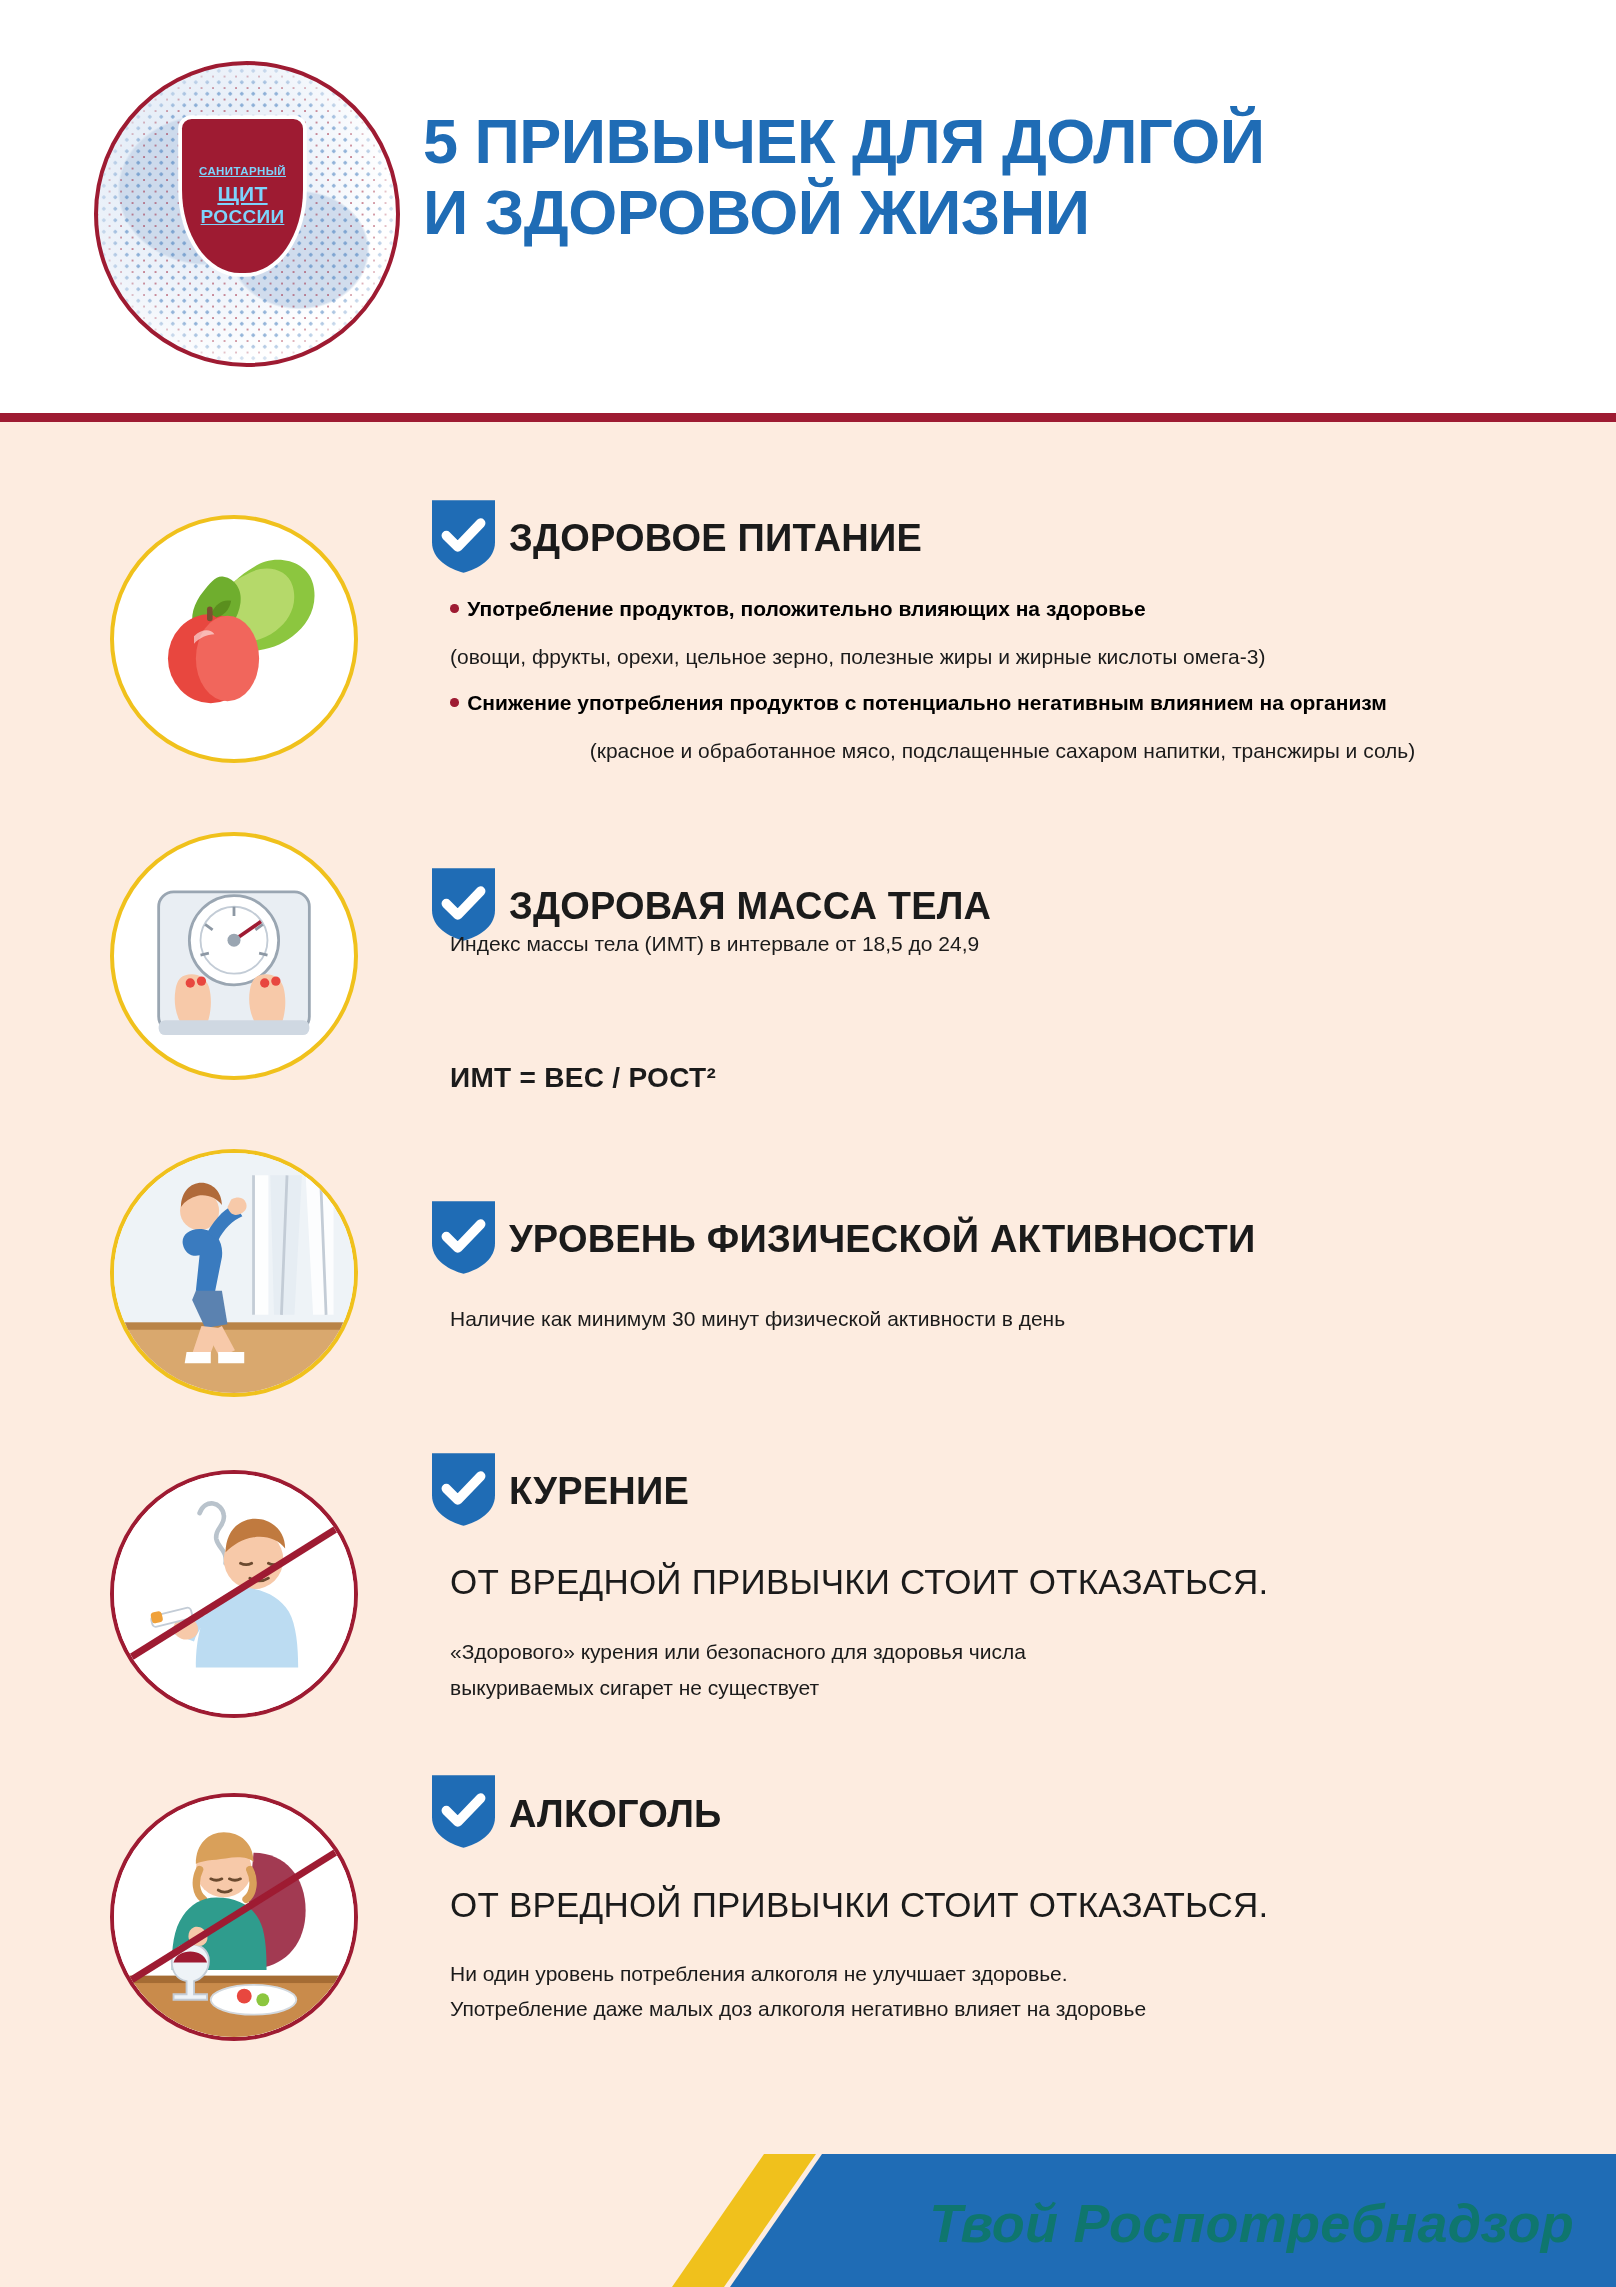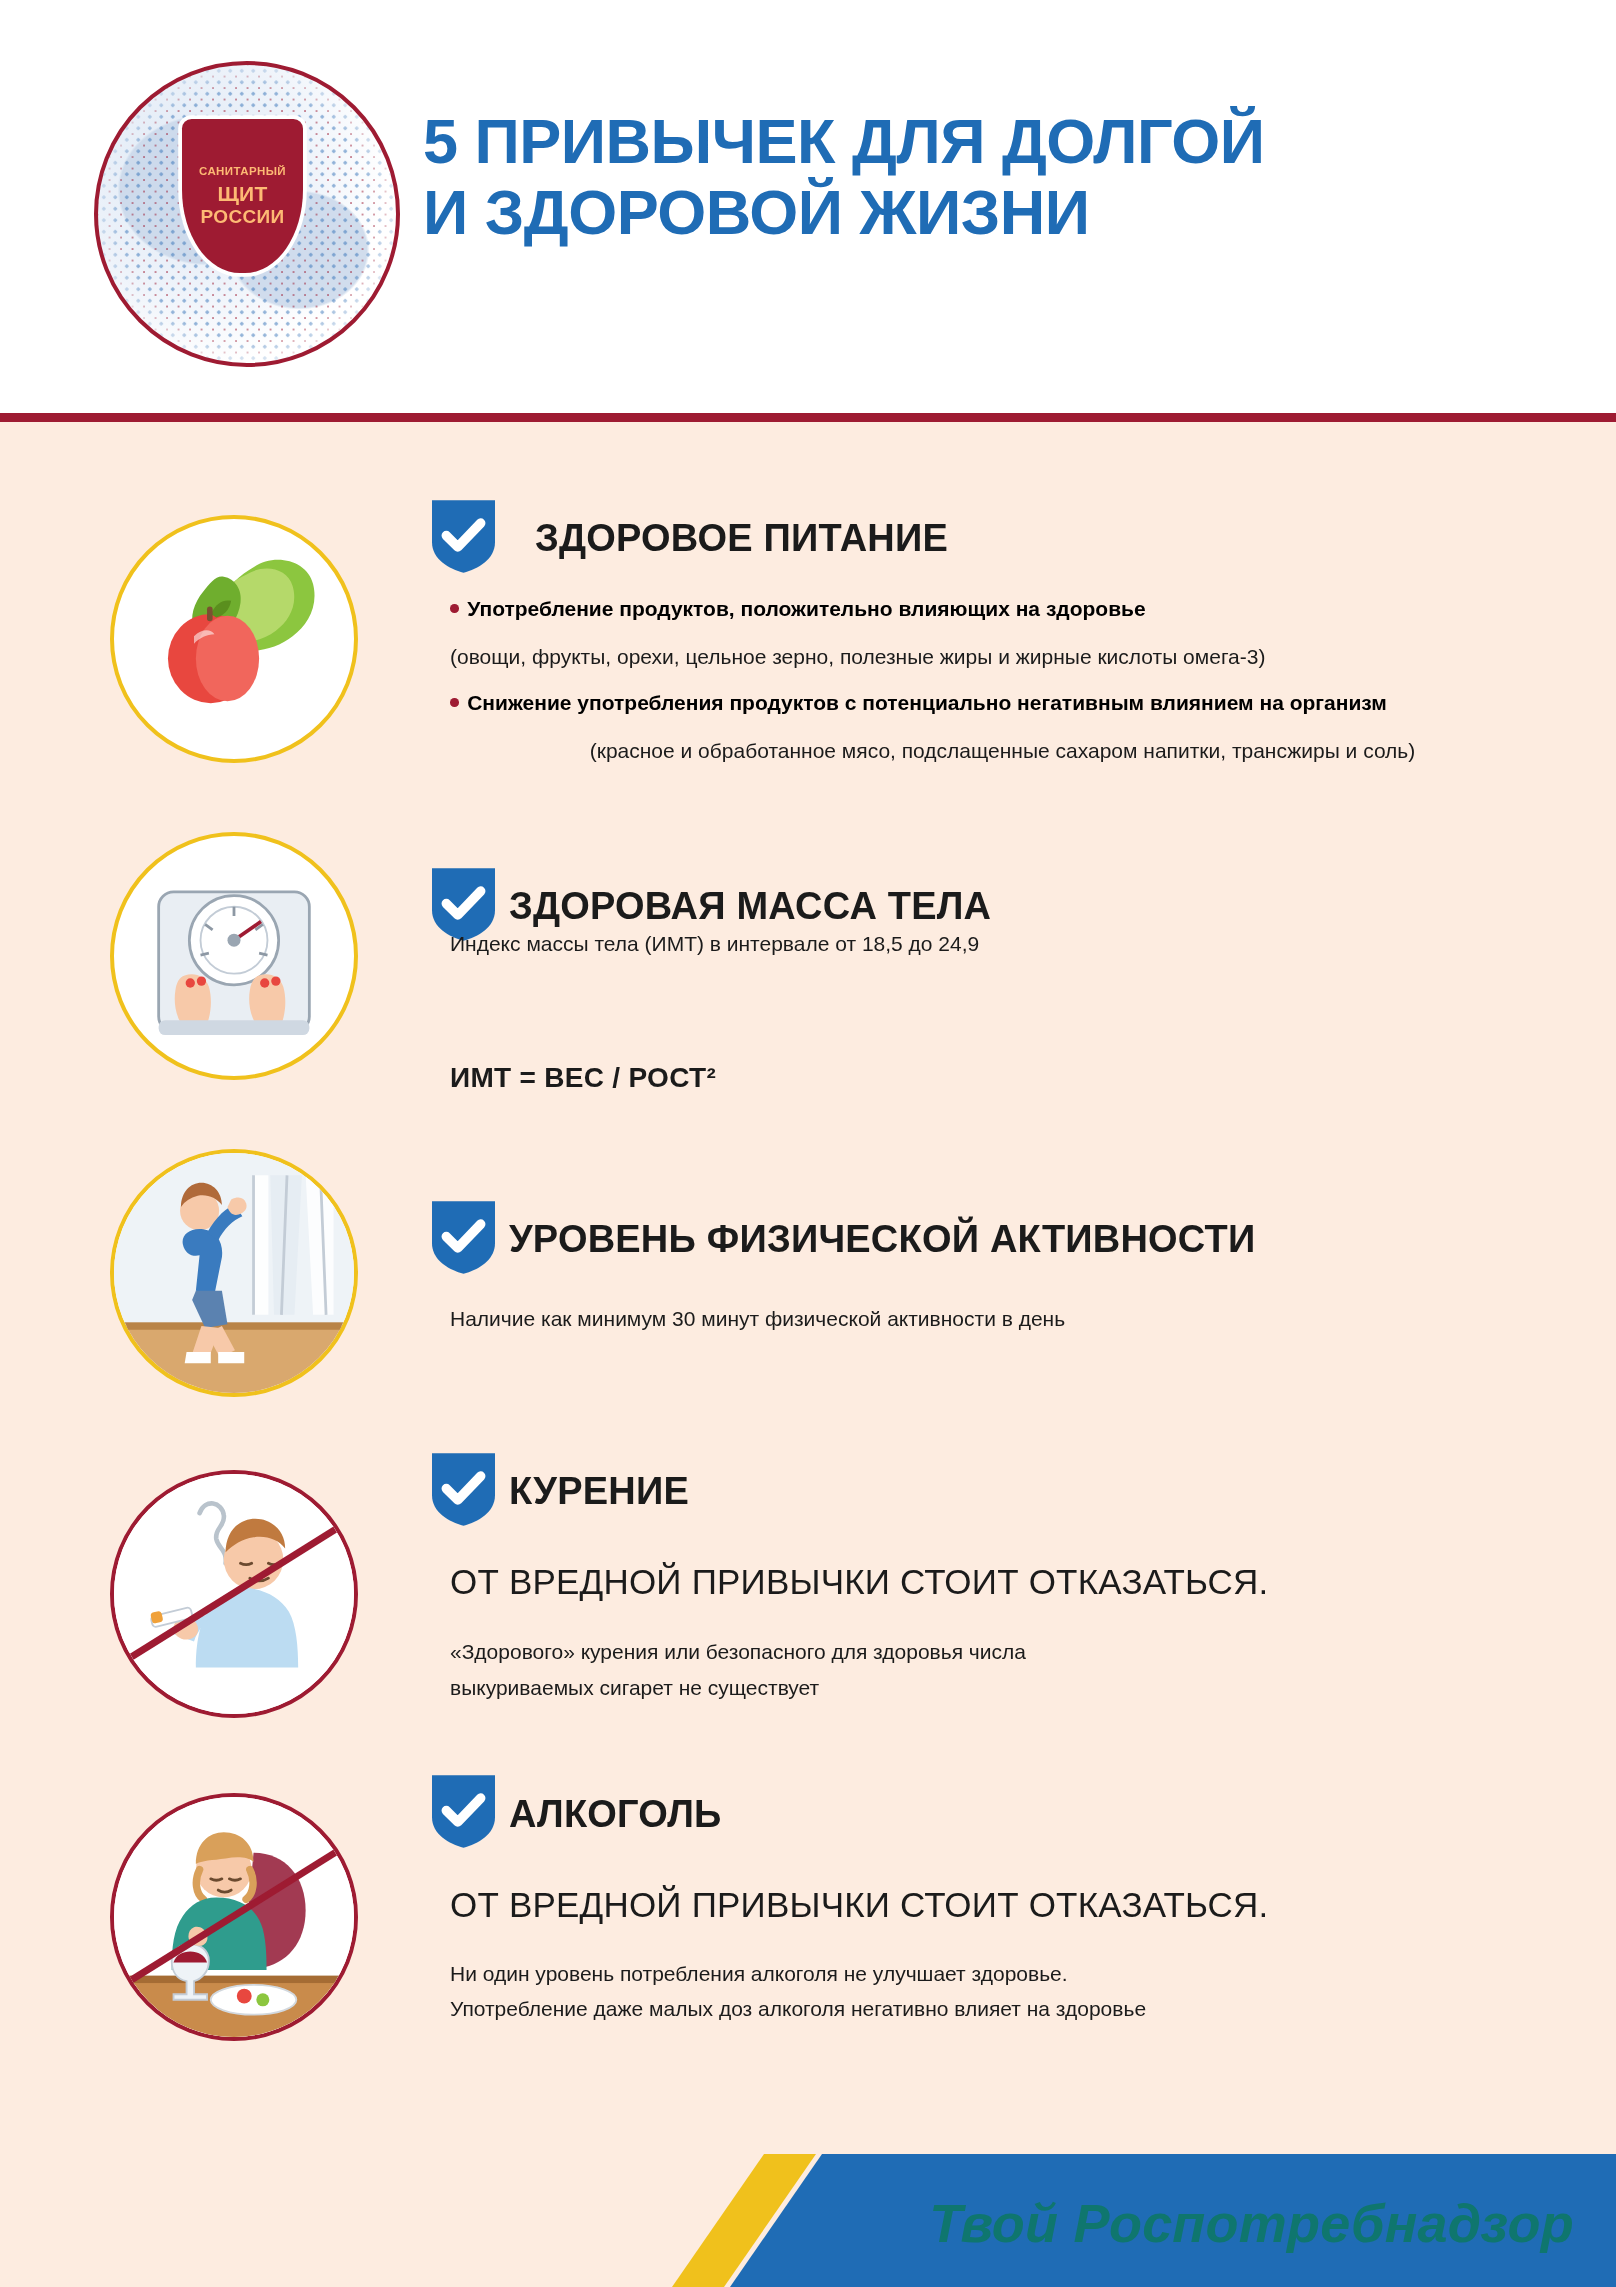--- a/index.html
+++ b/index.html
@@ -51,21 +51,21 @@
     opacity:.5;
     -webkit-mask-image:radial-gradient(circle at 50% 50%, #000 0 58%, rgba(0,0,0,.35) 70%, rgba(0,0,0,0) 100%);
             mask-image:radial-gradient(circle at 50% 50%, #000 0 58%, rgba(0,0,0,.35) 70%, rgba(0,0,0,0) 100%);
   }
   .logo-shield{
     position:absolute;left:88px;top:58px;width:121px;height:154px;
     background:#9e1b32;
     border-radius:9.6px 9.6px 58px 58px/9.6px 9.6px 83px 83px;
     box-shadow:0 0 0 3.8px #ffffff;
     display:flex;flex-direction:column;align-items:center;justify-content:center;
-    color:#fdba74;text-align:center;line-height:1.12;
+    color:#7dd3fc;text-align:center;line-height:1.12;text-decoration:underline;
   }
   .logo-shield .l1{font-size:11.5px;font-weight:700;letter-spacing:0.4px;margin-bottom:4.8px;}
   .logo-shield .l2{font-size:21px;font-weight:700;letter-spacing:0.3px;}
   .logo-shield .l3{font-size:19px;font-weight:700;letter-spacing:0.3px;}
 
   .header-title{
     position:absolute;left:423px;top:106px;width:1114px;
     color:#1f6cb5;
     font-size:63px;font-weight:700;line-height:1.13;
     letter-spacing:-0.5px;
@@ -180,21 +180,21 @@
       <rect x="100" y="94" width="6" height="16" rx="3" fill="#7b5130"></rect>
       <path d="M86 126c8-8 18-8 22-2-8 0-16 4-22 10z" fill="#ffffff" opacity=".55"></path>
     </svg>
   </div>
   <div class="check-badge" style="left:432px;top:500px;">
     <svg width="63" height="73" viewBox="0 0 66 76">
         <path d="M0 0h66v44c0 18-18 28-33 32C18 72 0 62 0 44z" fill="#1f6cb5"></path>
         <path d="M15 37l12 12 24-25" stroke="#ffffff" stroke-width="10" fill="none" stroke-linecap="round" stroke-linejoin="round"></path>
       </svg>
   </div>
-  <div class="sec-title" style="left:535px;top:517px;">ЗДОРОВОЕ ПИТАНИЕ</div>
+  <div class="sec-title" style="left:509px;top:517px;">ЗДОРОВОЕ ПИТАНИЕ</div>
   <div class="bullet-row" style="left:450px;top:594px;width:1086px;">
     <span class="dot"></span><span class="bullet-strong">Употребление продуктов, положительно влияющих на здоровье</span>
   </div>
   <div class="plain" style="left:450px;top:641px;width:1086px;">(овощи, фрукты, орехи, цельное зерно, полезные жиры и жирные кислоты омега-3)</div>
   <div class="bullet-row" style="left:450px;top:688px;width:1105px;">
     <span class="dot"></span><span class="bullet-strong">Снижение употребления продуктов с потенциально негативным влиянием на организм</span>
   </div>
   <div class="plain" style="left:450px;top:735px;width:1105px;text-align:center;">(красное и обработанное мясо, подслащенные сахаром напитки, трансжиры и соль)</div>
 
   <div class="icon-circle yellow" style="left:110px;top:832px;">

